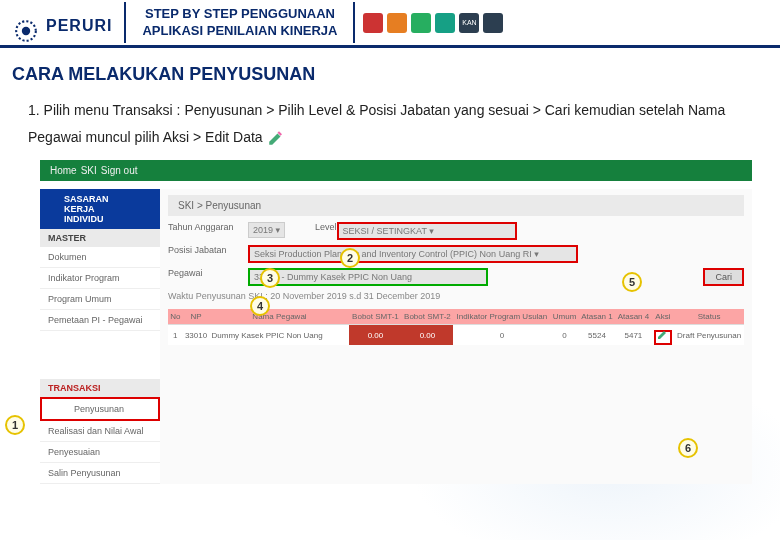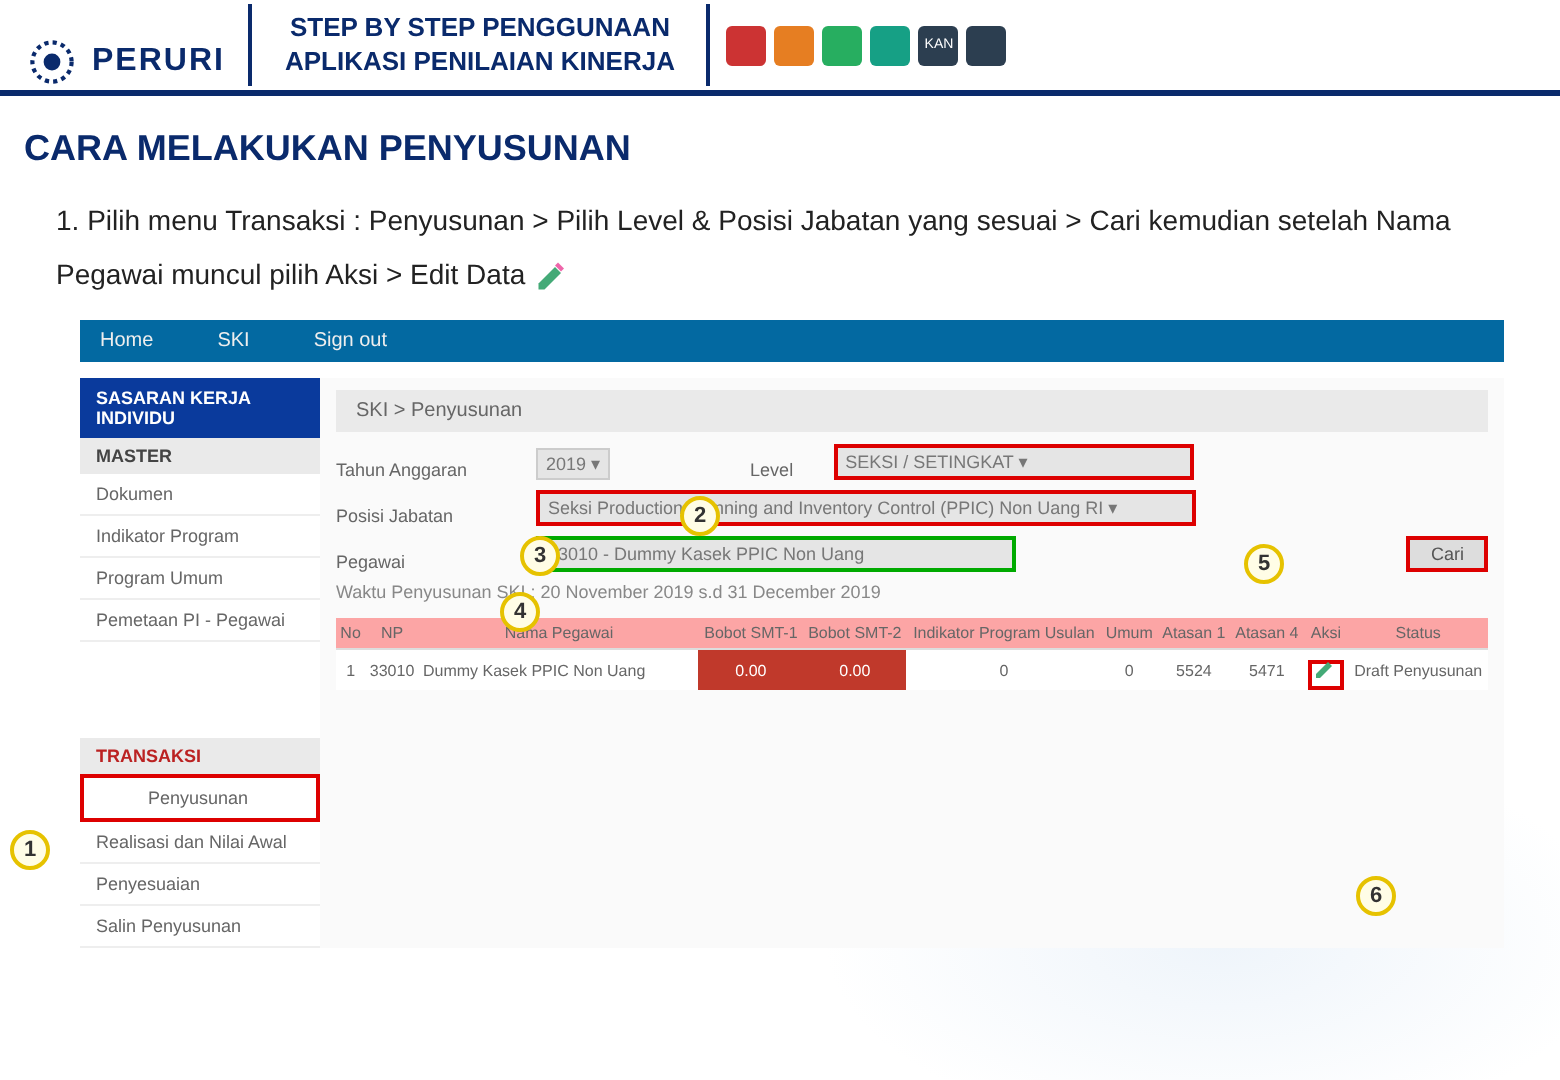--- a/index.html
+++ b/index.html
@@ -1,40 +1,40 @@
 <!DOCTYPE html>
 <html><head>
 <meta charset="utf-8">
 <style>
   * { box-sizing: border-box; margin: 0; padding: 0; }
   body { width: 780px; height: 540px; font-family: Arial, sans-serif; background: #fff; overflow: hidden; position: relative; }
   .header { display: flex; align-items: center; border-bottom: 3px solid #0a2a6c; height: 48px; }
-  .logo-box { display: flex; align-items: center; gap: 6px; padding: 0 12px; margin-top: 17px; }
+  .logo-box { display: flex; gap: 6px; padding: 0 12px; margin-top: 17px; }
   .logo-icon { width: 28px; height: 28px; }
   .logo-text { font-weight: bold; color: #0a2a6c; font-size: 16px; letter-spacing: 1px; }
   .title-box { border-left: 2px solid #0a2a6c; border-right: 2px solid #0a2a6c; padding: 4px 16px; text-align: center; font-weight: bold; color: #0a2a6c; font-size: 13px; line-height: 1.3; }
   .badges { display: flex; gap: 4px; padding: 0 8px; align-items: center; }
   .badge { width: 20px; height: 20px; border-radius: 3px; }
   .b1{background:#c33}.b2{background:#e67e22}.b3{background:#27ae60}.b4{background:#16a085}.b5{background:#2c3e50;color:#fff;font-size:7px;display:flex;align-items:center;justify-content:center}.b6{background:#2c3e50}
   .section-title { color: #0a2a6c; font-weight: bold; font-size: 18px; padding: 16px 12px 8px; }
   .step-text { font-size: 14px; color: #222; padding: 4px 28px 10px; line-height: 1.9; }
   .edit-icon { display: inline-block; vertical-align: middle; width: 18px; height: 18px; }
   .embed { margin: 0 28px 0 40px; background: #f4f4f4; font-size: 10px; color: #666; position: relative; }
-  .topbar { background: #0369a1; color: #eee; padding: 5px 10px; display: flex; gap: 32px; font-size: 10px; }
+  .topbar { background: #15803d; color: #eee; padding: 5px 10px; display: flex; gap: 4px; font-size: 10px; }
   .blank { height: 8px; background: #fff; }
   .crumb { background: #eaeaea; padding: 5px 10px; font-size: 10px; color: #666; }
   .body-row { display: flex; }
   .side { width: 120px; background: #fff; }
-  .side-h { background: #0a3a9c; color: #fff; padding: 5px 8px; font-size: 9px; font-weight: bold; }
+  .side-h { background: #0a3a9c; color: #fff; padding: 5px 24px; font-size: 9px; font-weight: bold; }
   .side-sub { background: #eaeaea; color: #444; padding: 4px 8px; font-size: 9px; font-weight: bold; }
   .side-i { padding: 5px 8px; font-size: 9px; color: #666; border-bottom: 1px solid #eee; }
   .side-trans { color: #b22; font-weight: bold; margin-top: 48px; }
   .side-active { border: 2px solid #d00; padding-left: 32px; }
   .main { flex: 1; padding: 6px 8px; background: #fafafa; }
-  .form-row { display: flex; align-items: flex-end; gap: 20px; margin-bottom: 5px; font-size: 9px; color: #666; }
+  .form-row { display: flex; align-items: flex-start; gap: 0; margin-bottom: 5px; font-size: 9px; color: #666; }
   .lbl { width: 80px; }
   .sel { background: #e5e5e5; border: 1px solid #ccc; padding: 2px 4px; font-size: 9px; color: #777; display: inline-block; }
   .sel-red { border: 2px solid #d00; }
   .sel-green { border: 2px solid #0a0; }
   .btn-cari { background: #ddd; border: 2px solid #d00; padding: 2px 10px; font-size: 9px; color: #555; }
   .waktu { font-size: 9px; color: #888; margin: 4px 0 8px; }
   .tbl { width: 100%; border-collapse: collapse; font-size: 8px; color: #666; }
   .tbl th { background: #fca5a5; padding: 3px 2px; text-align: center; font-weight: normal; border-bottom: 1px solid #ddd; }
   .tbl td { padding: 3px 2px; background: #fff; text-align: center; }
   .red-cell { background: #c0392b !important; color: #fff; }

